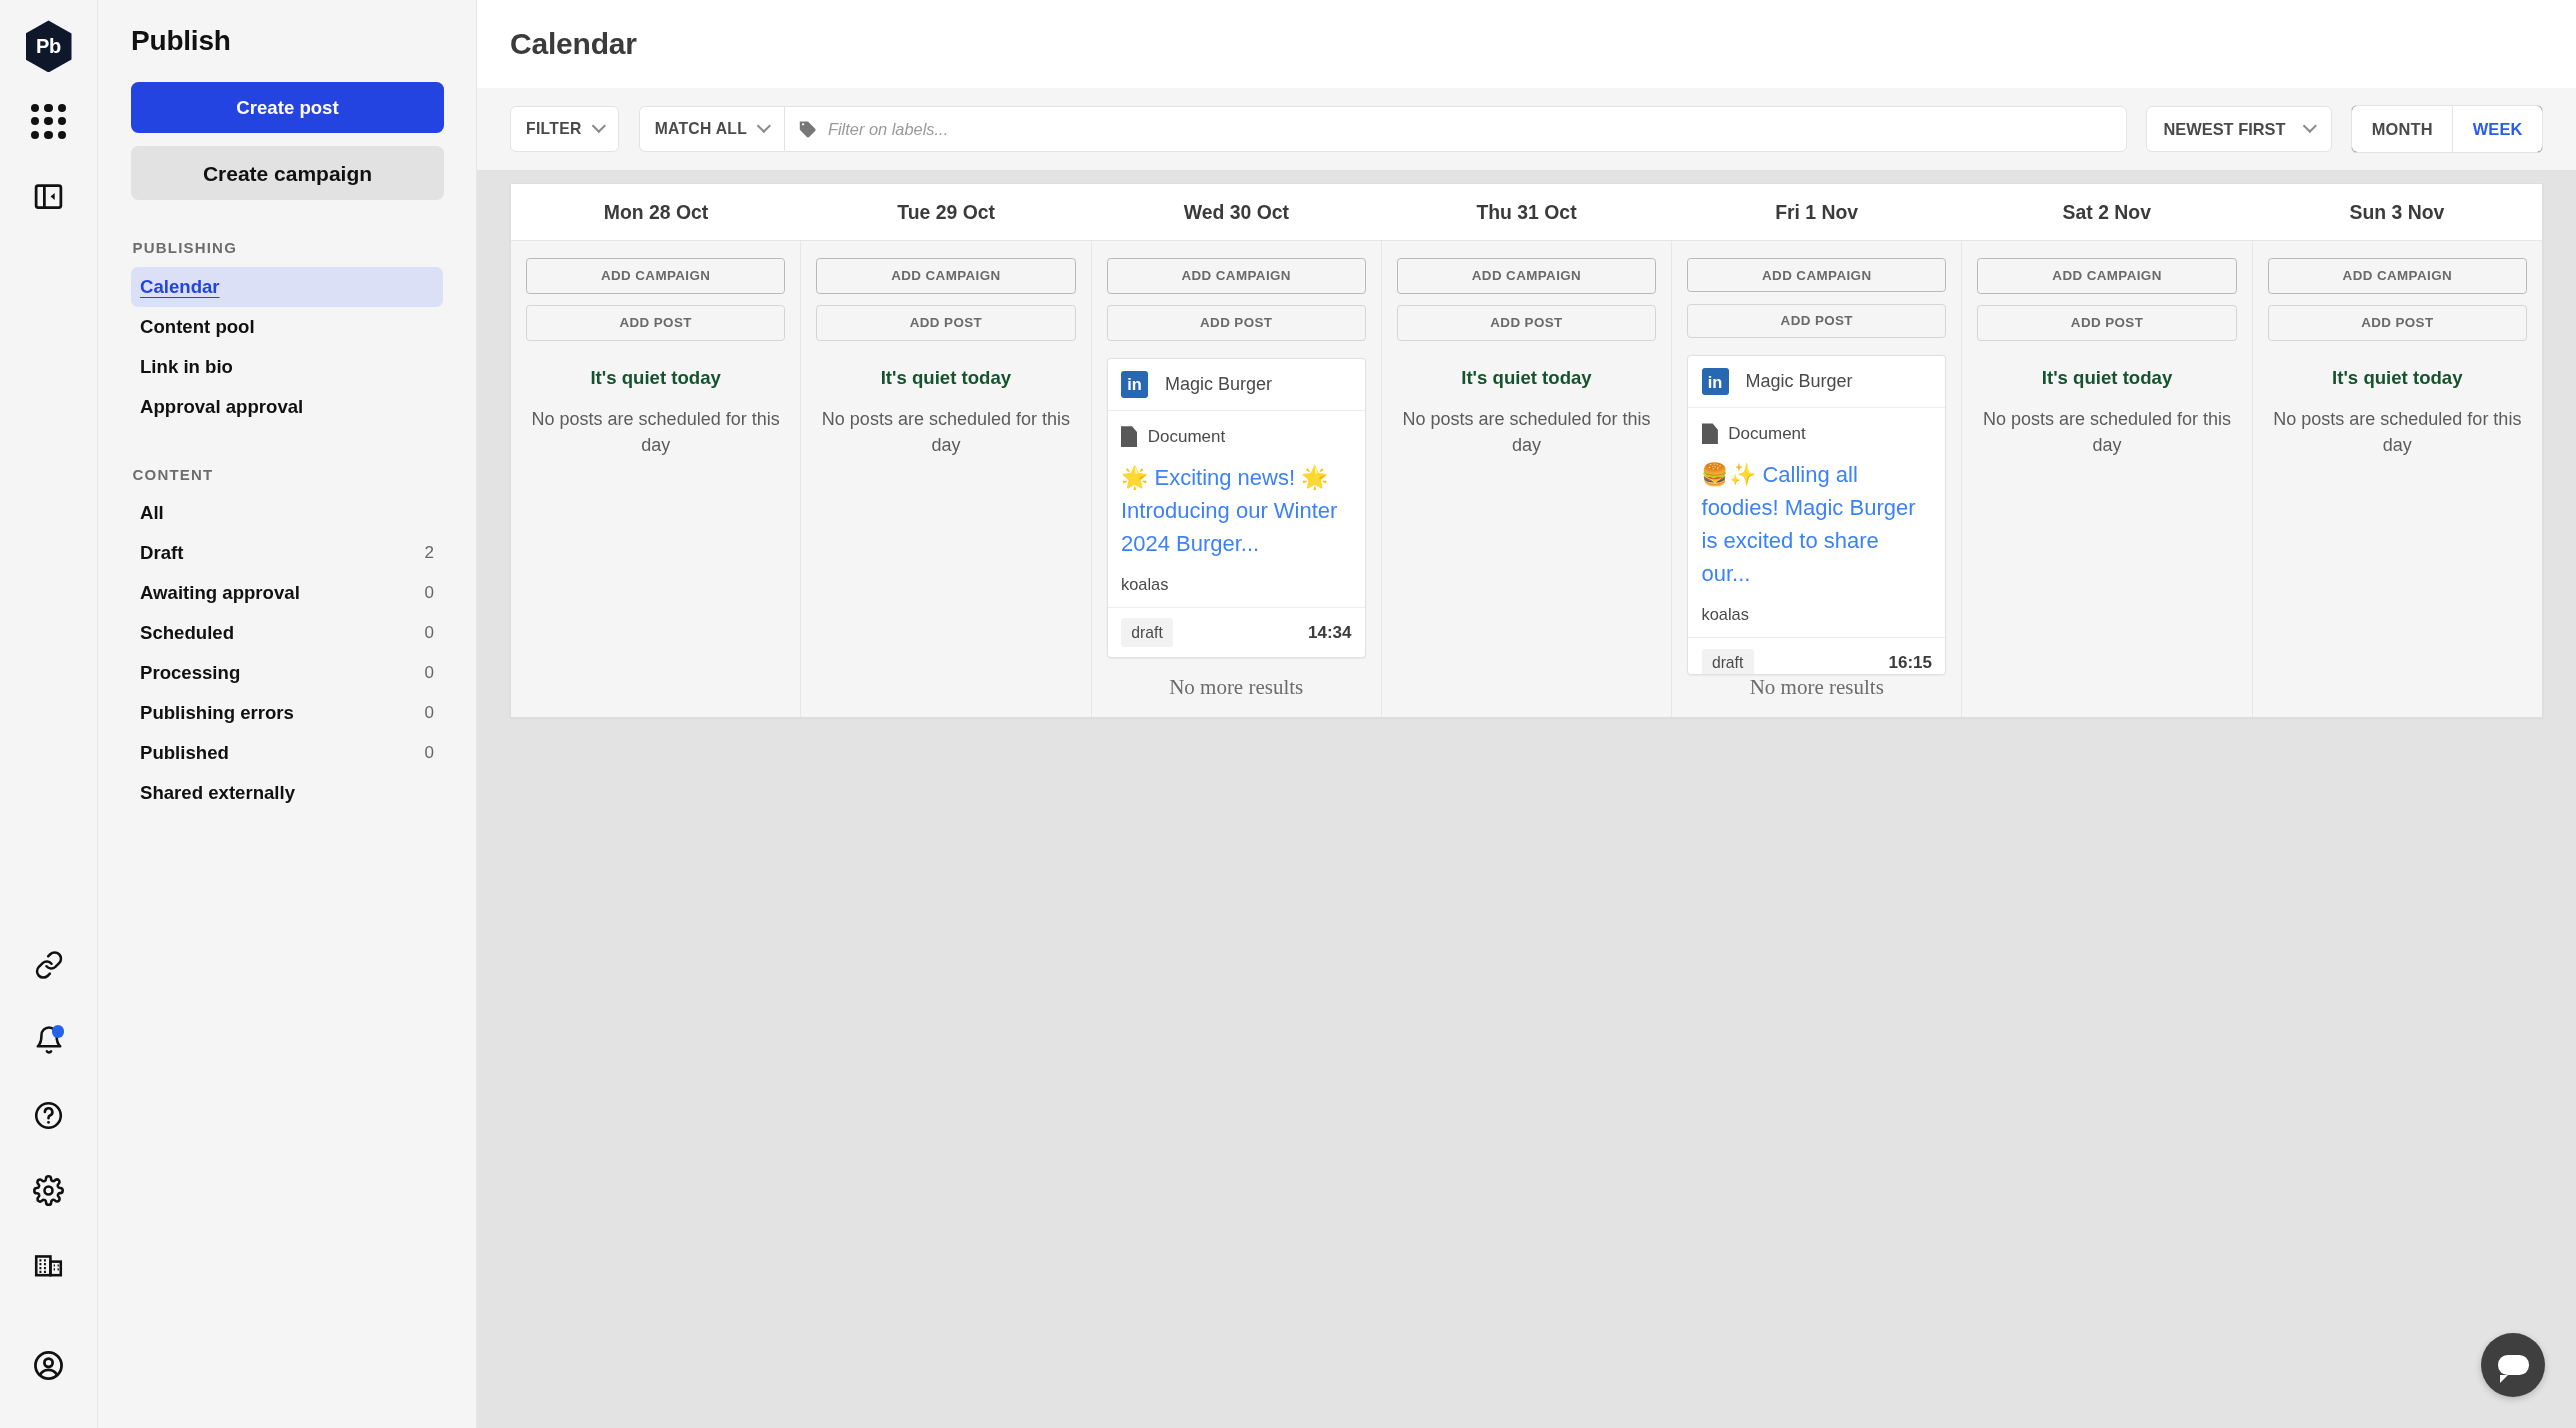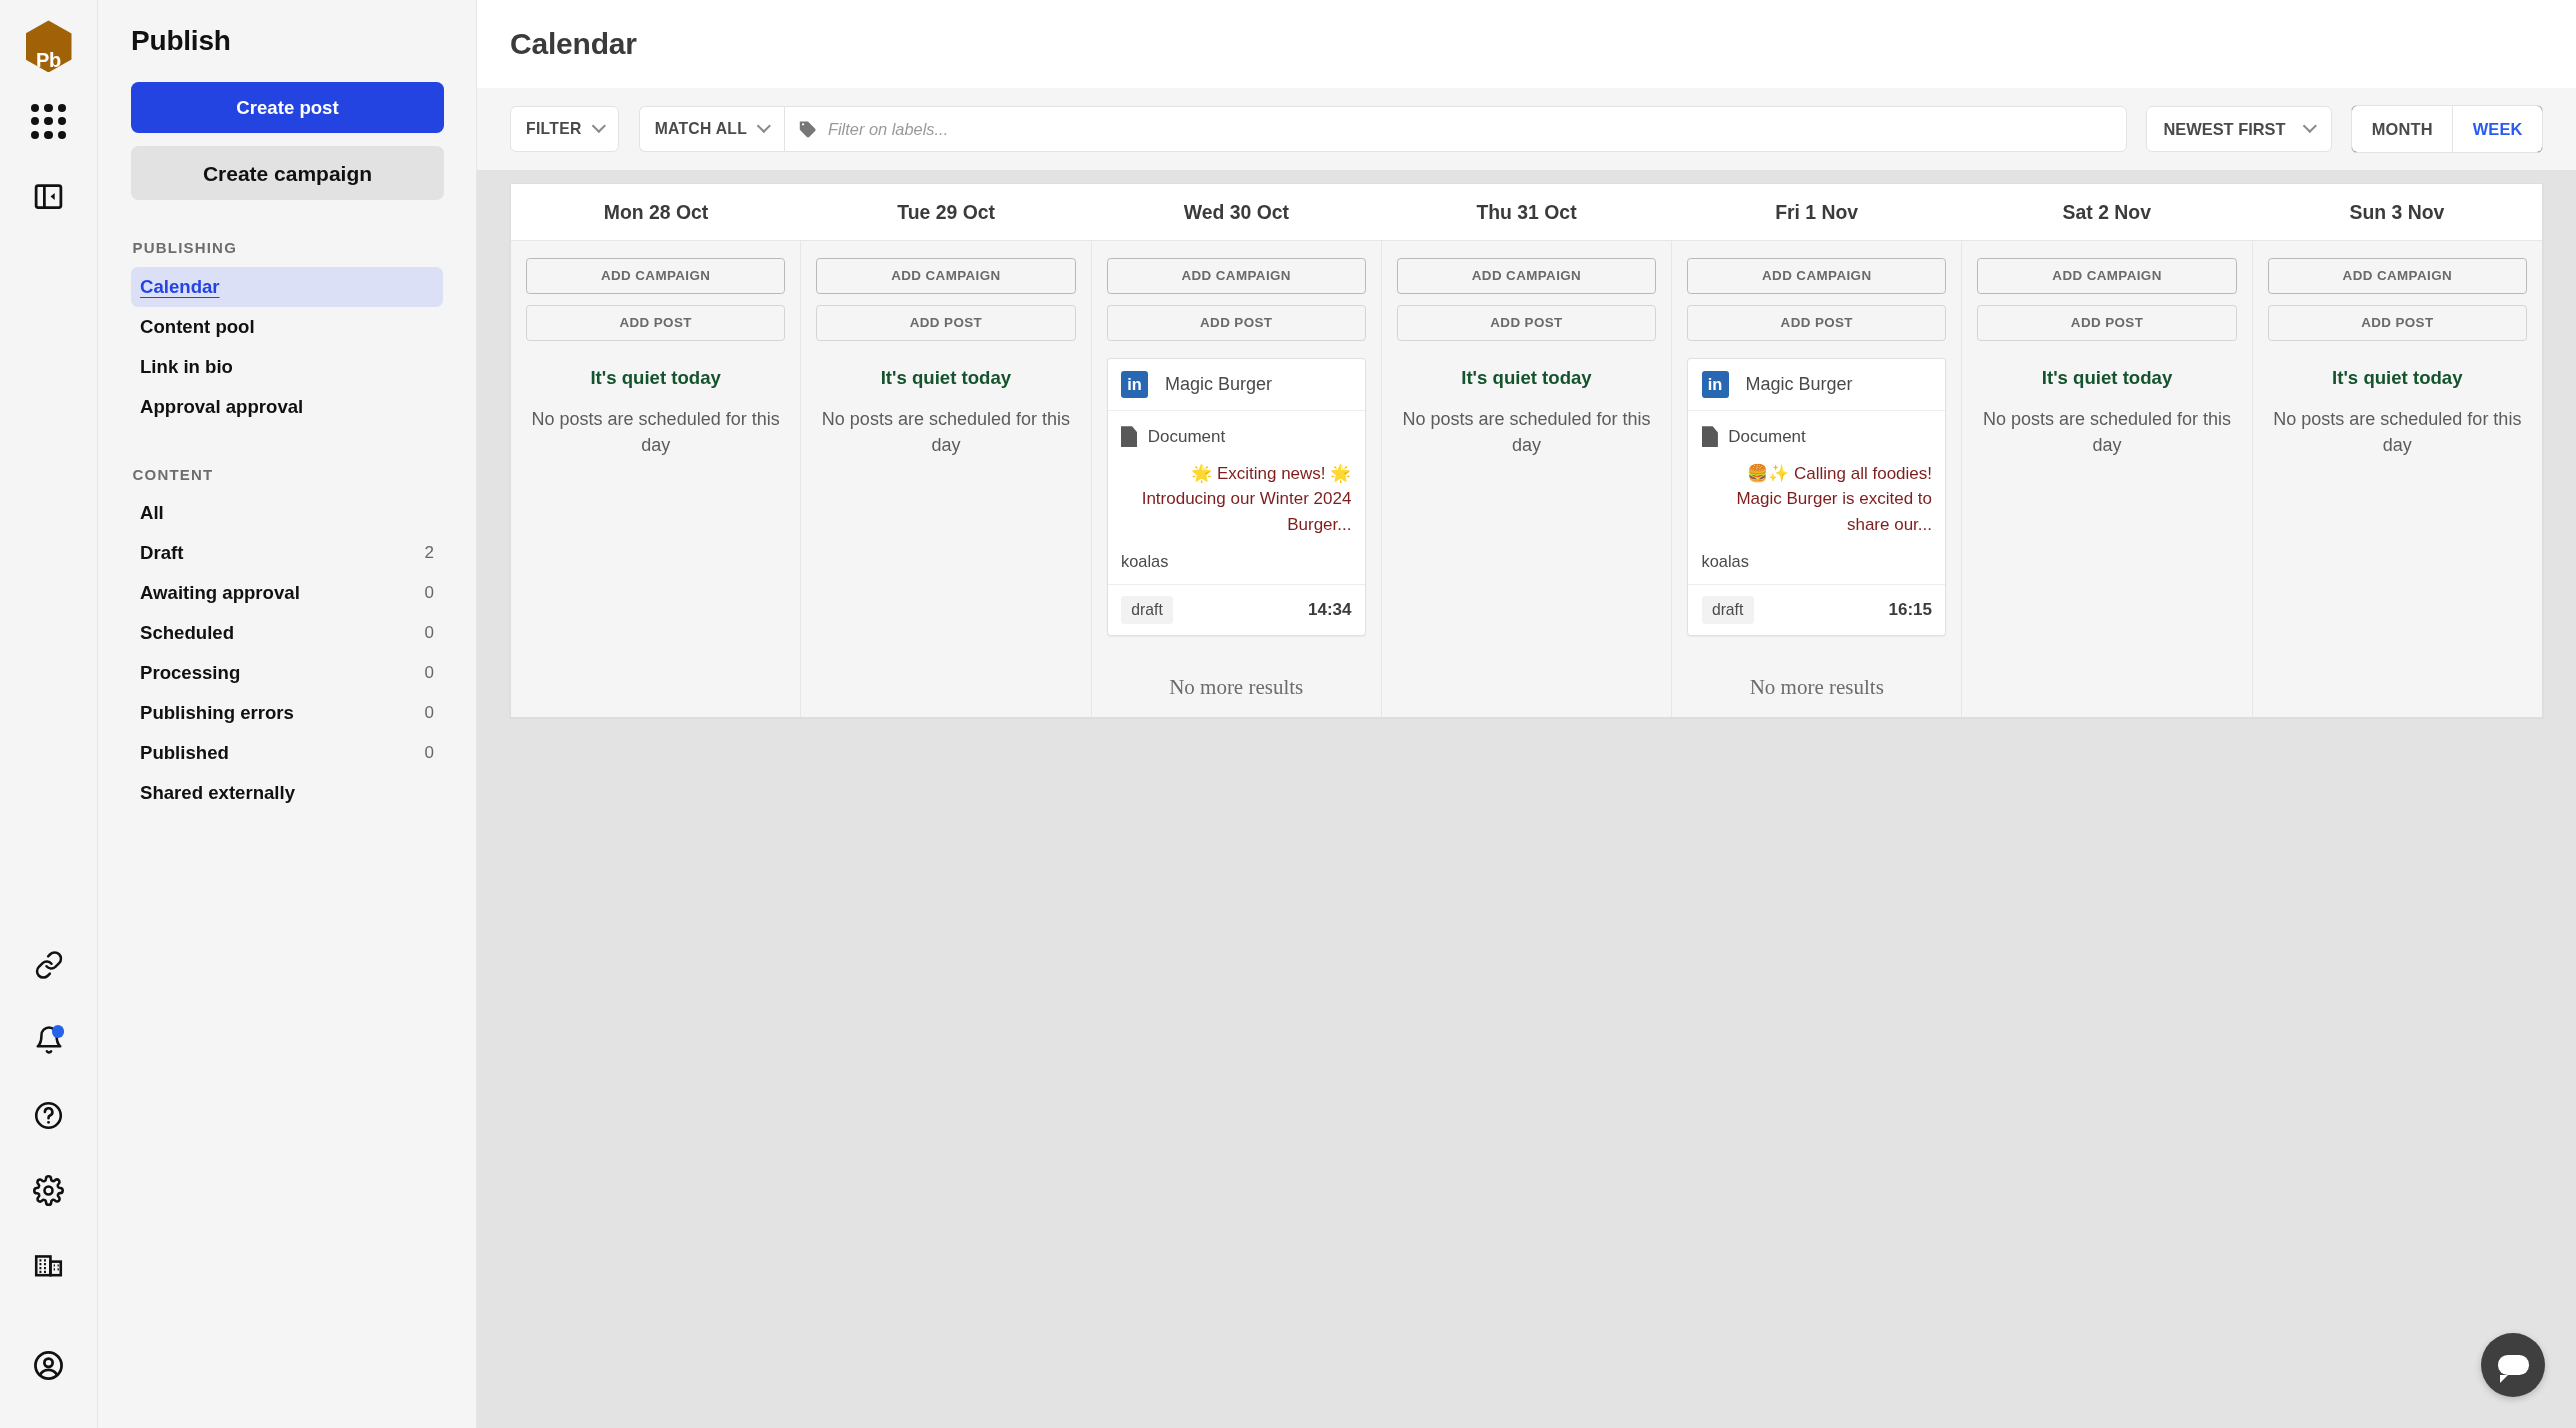--- a/index.html
+++ b/index.html
@@ -20,23 +20,23 @@
     flex: 0 0 98px;
   }
   .rail-top { padding-top: 19.4px; display: flex; flex-direction: column; align-items: center; gap: 21px; }
   .rail-spacer { flex: 1 1 auto; }
   .rail-bottom { padding-bottom: 36px; display: flex; flex-direction: column; align-items: center; gap: 21px; }
   .rail-btn {
     width: 54px; height: 54px; display: flex; align-items: center; justify-content: center;
     border-radius: 7.5px; position: relative; cursor: pointer;
   }
   .pb-hex {
-    width: 46px; height: 52px; background: #a16207;
+    width: 46px; height: 52px; background: #0f172a;
     clip-path: polygon(50% 0%, 100% 25%, 100% 75%, 50% 100%, 0% 75%, 0% 25%);
-    display: flex; align-items: flex-end; justify-content: center;
+    display: flex; align-items: center; justify-content: center;
   }
   .pb-hex span { color: #fff; font-size: 20px; font-weight: bold; letter-spacing: -0.4px; }
   .dot-grid { display: grid; grid-template-columns: repeat(3, 8.2px); grid-template-rows: repeat(3, 8.2px); gap: 5.2px; }
   .dot-grid i { width: 8.2px; height: 8.2px; border-radius: 50%; background: #111; display: block; }
   .notif-dot {
     position: absolute; width: 12.7px; height: 12.7px; border-radius: 50%;
     background: #2563eb; top: 12px; right: 11.2px;
   }
 
   
@@ -186,21 +186,21 @@
     display: flex; align-items: center; justify-content: center;
     color: #fff; font-size: 16.4px; font-weight: bold; font-family: "Liberation Sans", sans-serif;
     line-height: 1;
   }
   .pc-account { font-size: 18px; color: #4a4a4a; white-space: nowrap; overflow: hidden; text-overflow: ellipsis; }
   .pc-body { padding: 15px 13.4px 13.4px 13.4px; border-bottom: 0.7px solid #ececec; }
   .pc-type { display: flex; align-items: center; gap: 10.4px; margin-bottom: 13.4px; }
   .doc-icon { width: 16.4px; height: 21px; background: #585858; position: relative; flex: 0 0 16.4px;
     clip-path: polygon(0 0, 68% 0, 100% 30%, 100% 100%, 0 100%); }
   .pc-type-label { font-size: 17px; color: #4a4a4a; }
-  .pc-text { font-size: 17px; color: #7f1d1d; line-height: 1.5; margin-bottom: 15px; word-break: break-word; text-align: right; }
+  .pc-text { font-size: 22px; color: #3b82f6; line-height: 1.5; margin-bottom: 15px; word-break: break-word; }
   .pc-label { font-size: 16.4px; color: #4a4a4a; }
   .pc-foot { display: flex; align-items: center; justify-content: space-between; padding: 10.4px 13.4px; }
   .status-pill {
     background: #f2f2f2; border-radius: 3px; padding: 5.2px 10.4px;
     font-size: 15.7px; color: #4a4a4a;
   }
   .pc-time { font-size: 17px; font-weight: bold; color: #3c3c3c; }
 
   
   .chat-fab {

